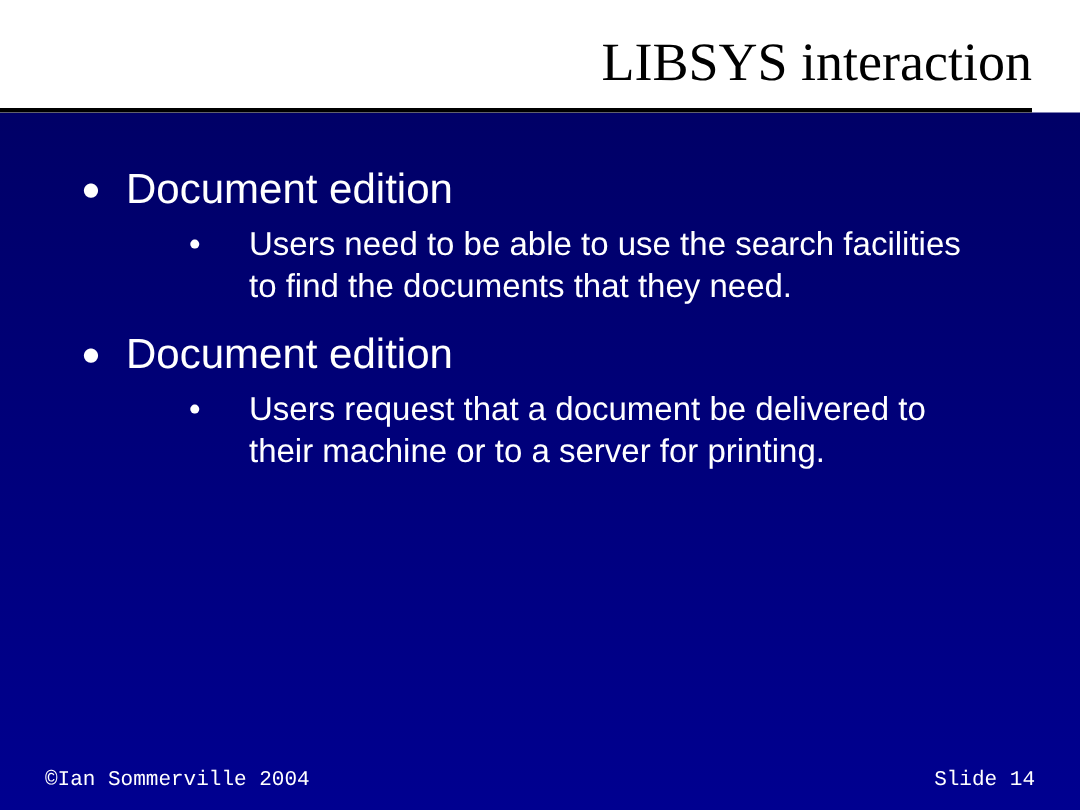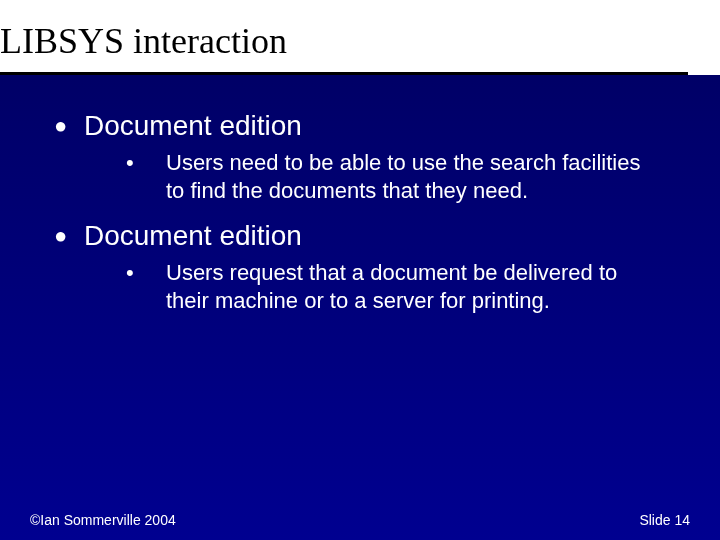--- a/index.html
+++ b/index.html
@@ -18,21 +18,21 @@
     font-family: Arial, Helvetica, sans-serif;
     color: #ffffff;
     box-sizing: border-box;
   }
   .title {
     color: #000000;
     background: #ffffff;
     width: 688px;
     box-sizing: border-box;
     padding: 20px 0 10px 0;
-    text-align: left;
+    text-align: right;
     font-size: 36px;
     font-family: "Times New Roman", Times, serif;
     font-weight: normal;
     border-bottom: 3px solid #000000;
   }
   .title-wrap {
     background: #ffffff;
   }
   .body {
     padding: 20px 40px 0 40px;
@@ -78,21 +78,21 @@
   .footer {
     position: absolute;
     bottom: 12px;
     left: 0;
     width: 720px;
     box-sizing: border-box;
     padding: 0 30px;
     display: flex;
     justify-content: space-between;
     align-items: flex-end;
-    font-family: Liberation Sans, sans-serif;
+    font-family: Liberation Mono, monospace;
     font-size: 14px;
     color: #ffffff;
   }
   .footer .left {
     flex: 0 0 auto;
   }
   .footer .center {
     flex: 1;
     text-align: center;
     font-weight: bold;

